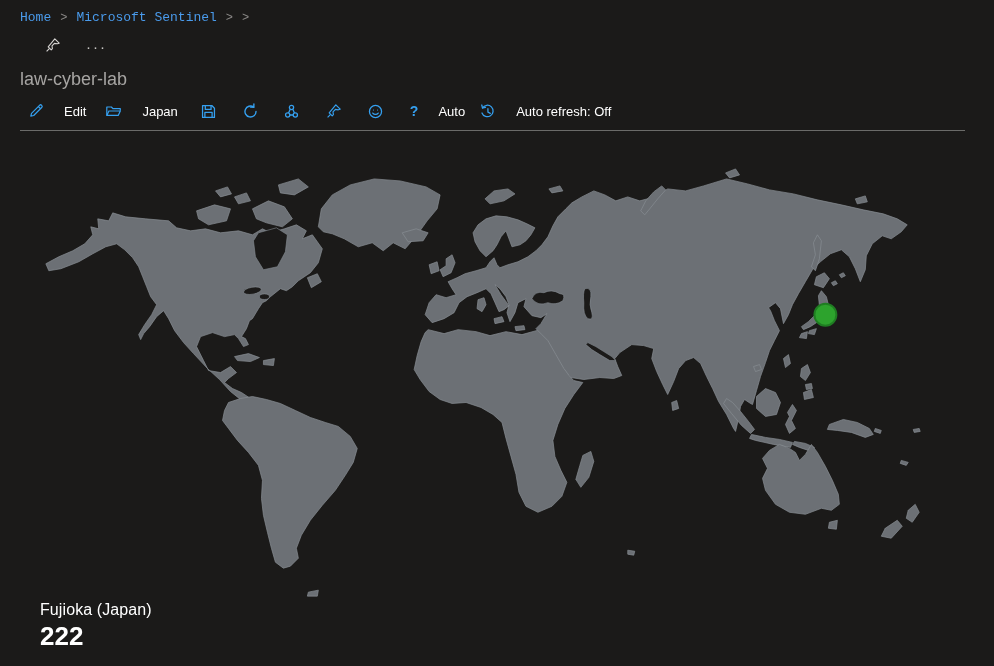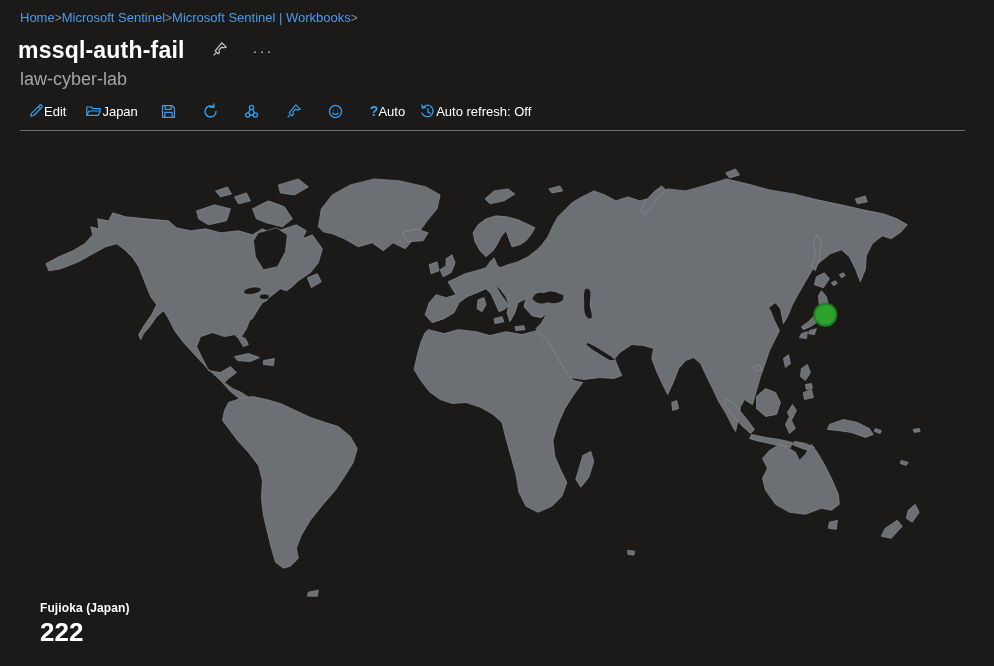--- a/index.html
+++ b/index.html
@@ -6,64 +6,62 @@
   html,body { width:994px; height:666px; overflow:hidden; }
   body {
     position:relative;
     background:#1b1a19;
     font-family:"Liberation Sans","DejaVu Sans",sans-serif;
     color:#fff;
   }
   
   .breadcrumb {
     position:absolute; left:20px; top:10px;
-    display:flex; align-items:center; 
-    font-size:13px; white-space:nowrap;
+    display:flex; align-items:center; gap:9px;
+    font-size:13px; white-space:nowrap;font-family:Liberation Mono, monospace;
   }
   .breadcrumb a { color:#4a9bec; text-decoration:none; cursor:pointer; }
   .breadcrumb .sep { color:#8a8886; font-size:12px; }
   .title-row {
     position:absolute; left:18px; top:37px;
     display:flex; align-items:center;
   }
   .page-title { font-size:23px; font-weight:700; color:#ffffff; letter-spacing:0.2px; }
   .title-pin { margin-left:27px; color:#d6d4d2; display:flex; align-items:center; cursor:pointer; }
   .title-more { margin-left:25px; color:#c8c6c4; font-size:15px; letter-spacing:2px; cursor:pointer; line-height:10px; }
   .subtitle { position:absolute; left:20px; top:69px; font-size:18px; color:#a6a4a2; }
   
   .toolbar {
     position:absolute; left:0; top:98px; height:26px; width:100%;
     display:flex; align-items:center;
   }
-  .tbtn { display:flex; align-items:center; gap:0; cursor:pointer; color:#ffffff; font-size:13px; }
+  .tbtn { display:flex; align-items:center; gap:20px; cursor:pointer; color:#ffffff; font-size:13px; }
   .tbtn svg { display:block; }
   .ticon { color:#35a0f0; display:flex; align-items:center; }
   .qmark { color:#35a0f0; font-size:14px; font-weight:700; }
   .divider { position:absolute; left:20px; top:130px; width:945px; height:1px; background:#6b6b69; }
   
   .map-wrap { position:absolute; left:0; top:131px; width:994px; height:535px; }
   .map-wrap svg { display:block; }
   .marker-info { position:absolute; left:40px; top:601px; }
-  .marker-label { font-size:12px; font-weight:700; color:#ffffff; letter-spacing:0.1px; }
+  .marker-label { font-size:16px; font-weight:400; color:#ffffff; letter-spacing:0.1px; }
   .marker-value { font-size:26px; font-weight:700; color:#ffffff; margin-top:2px; }
 </style>
 </head>
 <body>
 
 <nav class="breadcrumb">
   <a>Home</a>
   <span class="sep">&gt;</span>
   <a>Microsoft Sentinel</a>
   <span class="sep">&gt;</span>
-  <a>Microsoft Sentinel | Workbooks</a>
   <span class="sep">&gt;</span>
 </nav>
 
 <div class="title-row">
-  <h1 class="page-title">mssql-auth-fail</h1>
   <span class="title-pin">
     <span>
       <svg width="16" height="16" viewBox="0 0 16 16" fill="none" stroke="currentColor" stroke-width="1.1" stroke-linejoin="round">
         <path d="M9.8,1.8 L14.2,6.2 L12.3,6.8 L9.4,6.4 L7,8.8 L7.4,11.6 L6.2,12.8 L3.2,9.8 Z"></path>
         <path d="M4.6,11.4 L1.6,14.4"></path>
       </svg>
     </span>
   </span>
   <span class="title-more">···</span>
 </div>

